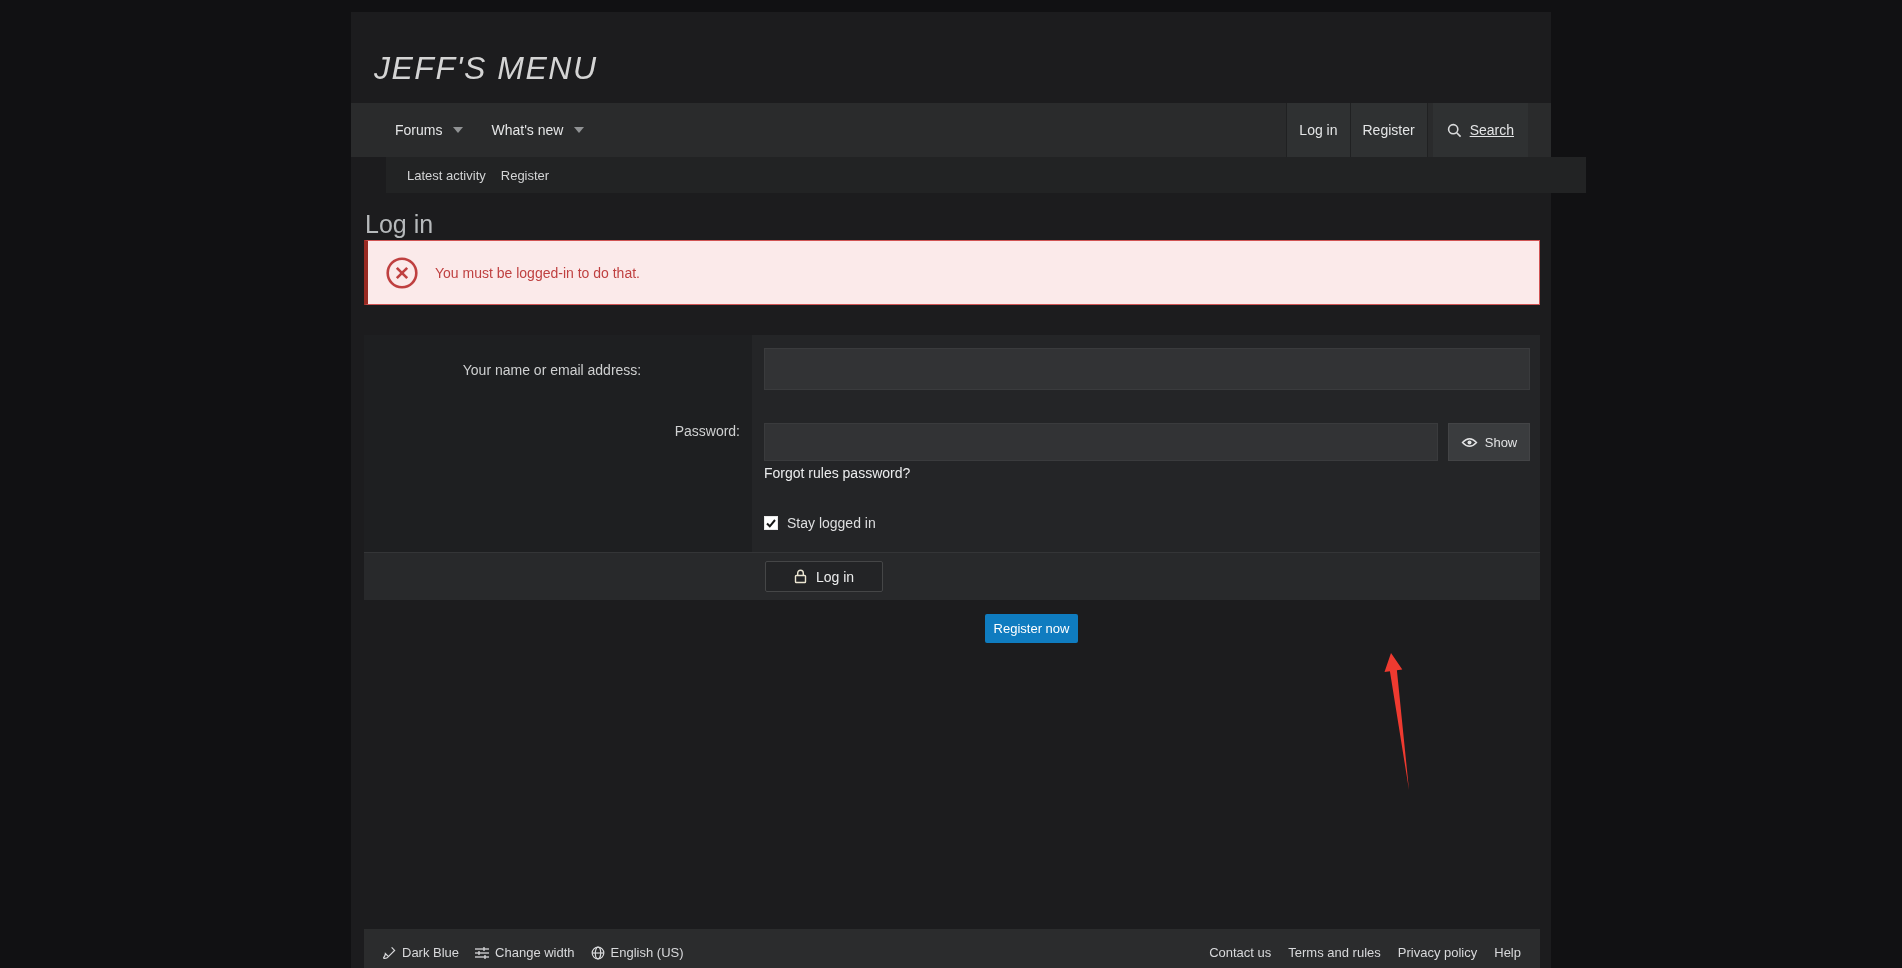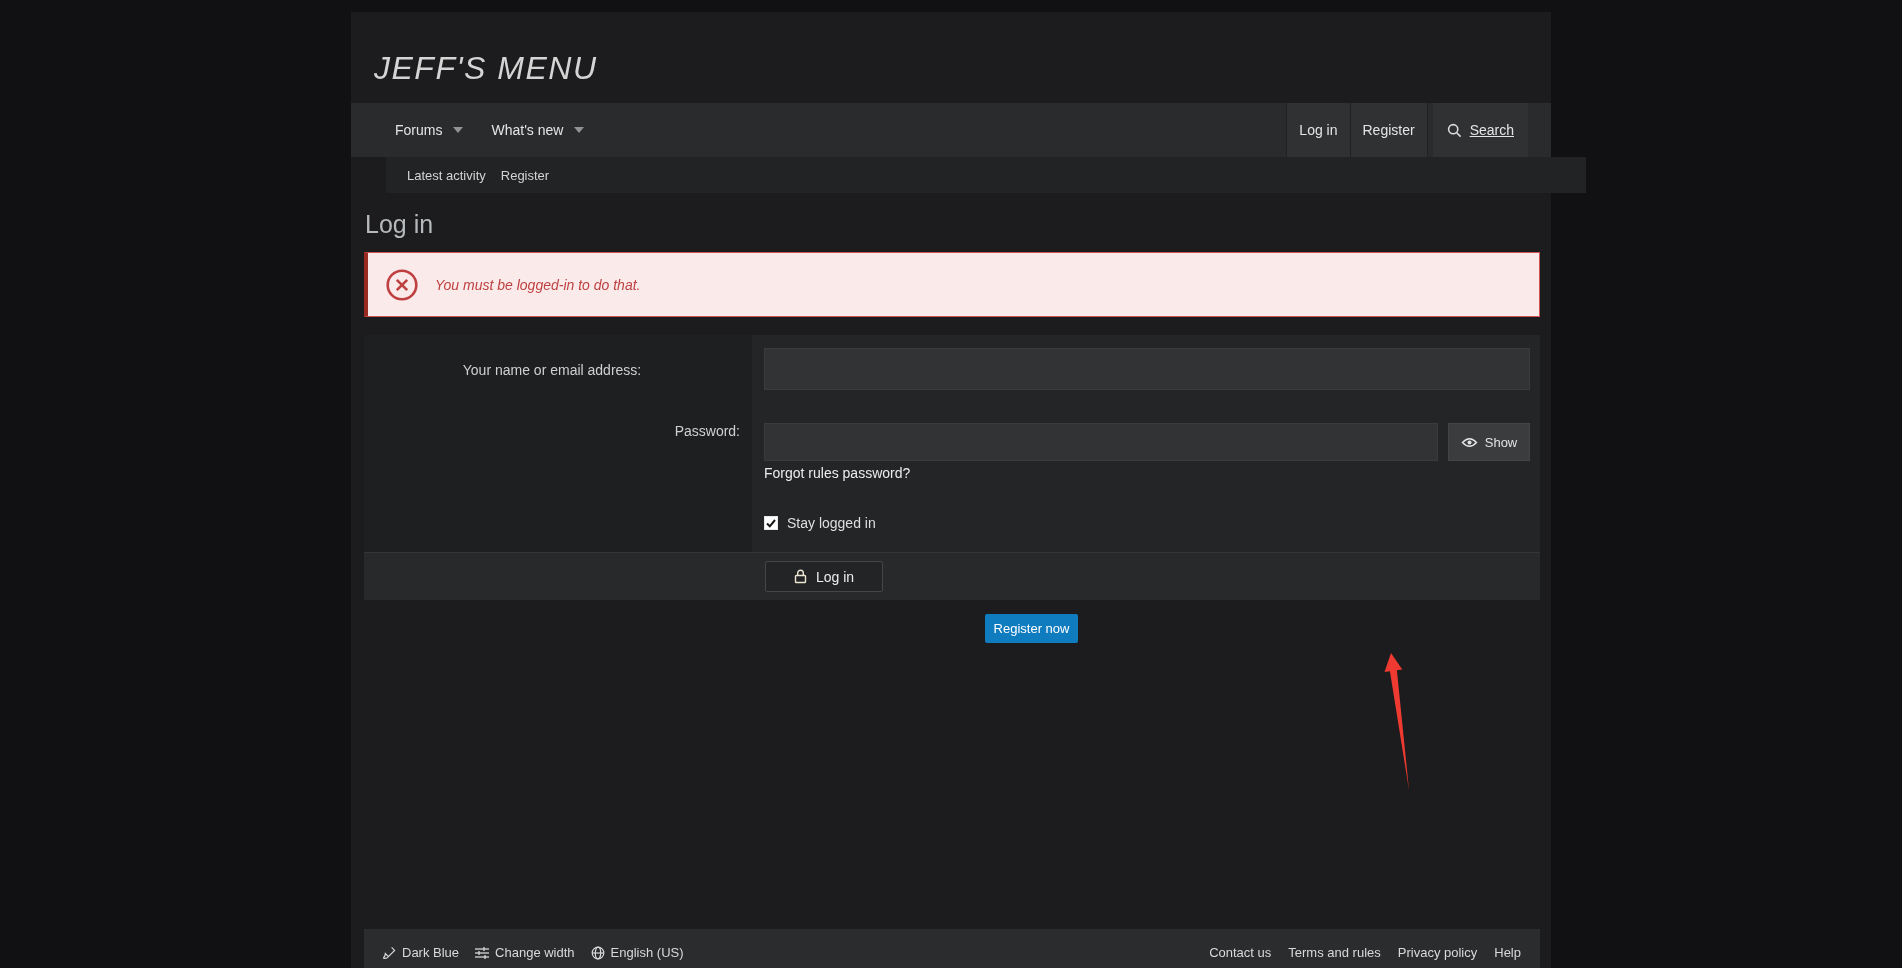--- a/index.html
+++ b/index.html
@@ -25,23 +25,23 @@
                 font-size:14px; color:#e4e5e6; background:#2f3132; cursor:pointer;text-decoration:underline; }
 
   
   .subnav { position:absolute; left:0; top:145px; width:1200px; height:36px; background:#222324;
             display:flex; align-items:center; padding-left:21px; gap:15px;margin-left:35px; }
   .subnav-item { font-size:13px; color:#d3d4d5; cursor:pointer; }
 
   .page-title { position:absolute; left:14px; top:198px; font-size:25px; font-weight:400; color:#b6b9bb; }
 
   
-  .error-box { position:absolute; left:13px; top:240px; width:1176px; height:65px;
+  .error-box { position:absolute; left:13px; top:228px; width:1176px; height:65px;
                background:#fbeaea; border:1px solid #d05454; border-left:4px solid #982a22;
-               display:flex; align-items:center;font-style:italic; }
+               display:flex; align-items:center; }
   .error-icon { margin-left:17px; width:34px; height:34px; flex:0 0 auto; }
   .error-text { margin-left:16px; font-size:14px; color:#bf4040; }
 
   
   .form { position:absolute; left:13px; top:323px; width:1176px; height:265px; background:#242527; }
   .label-col { position:absolute; left:0; top:0; width:388px; height:217px; background:#1e1f21; }
   .form-label { position:absolute; left:0; width:376px; text-align:right; font-size:14px; color:#cfd0d1; }
   .lbl-user { top:27px;text-align:center; }
   .lbl-pass { top:88px; }
   .text-input { background:#323335; border:1px solid #3a3b3d; color:#dddddd; font-size:14px;

